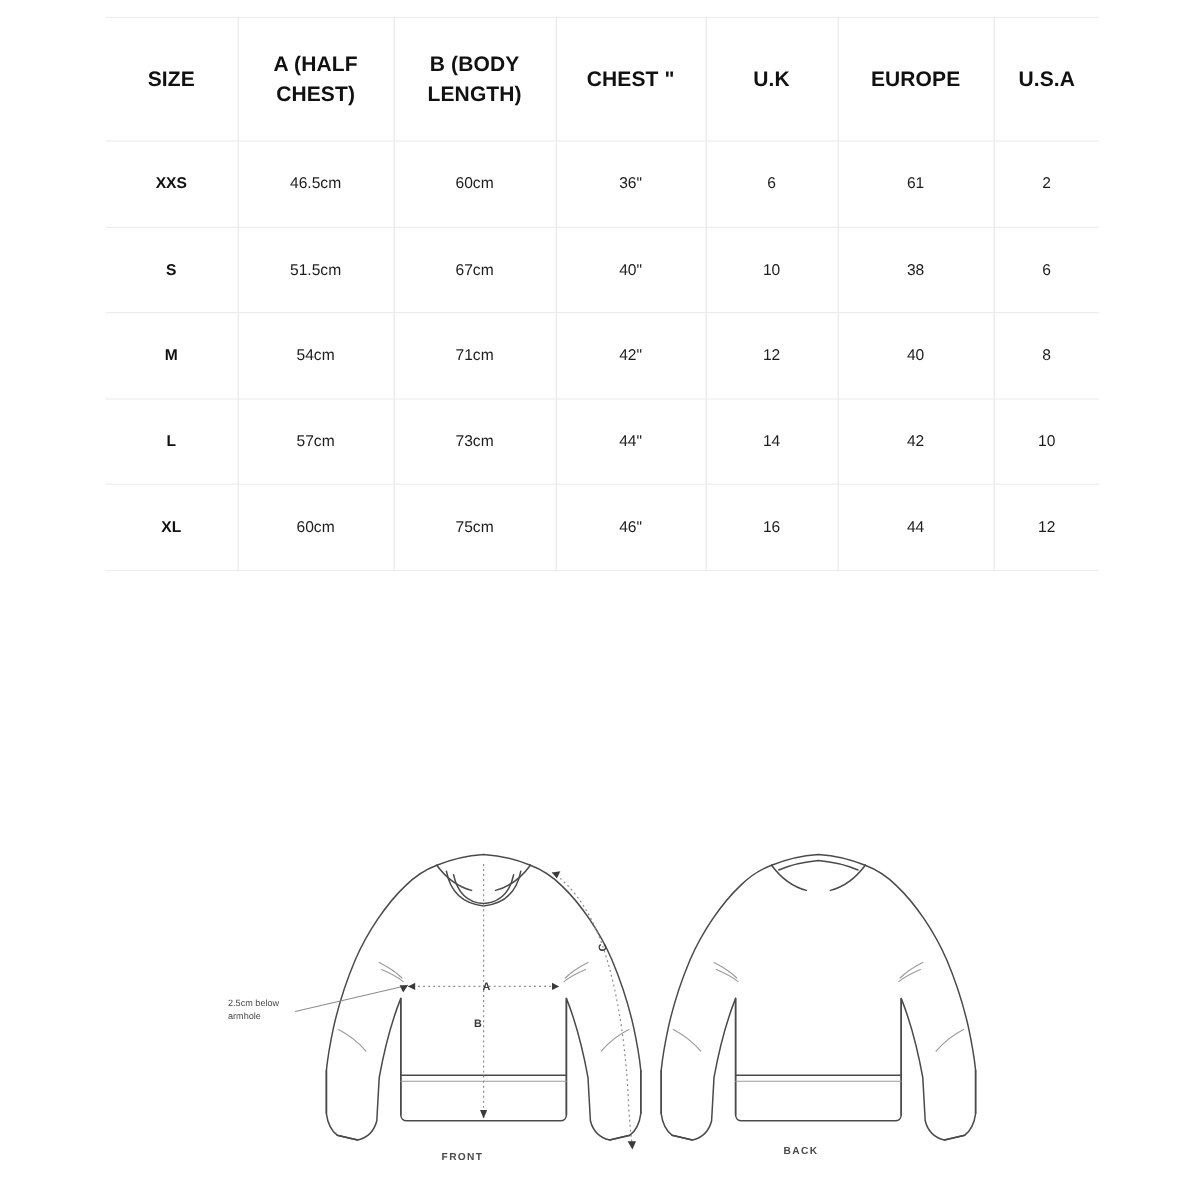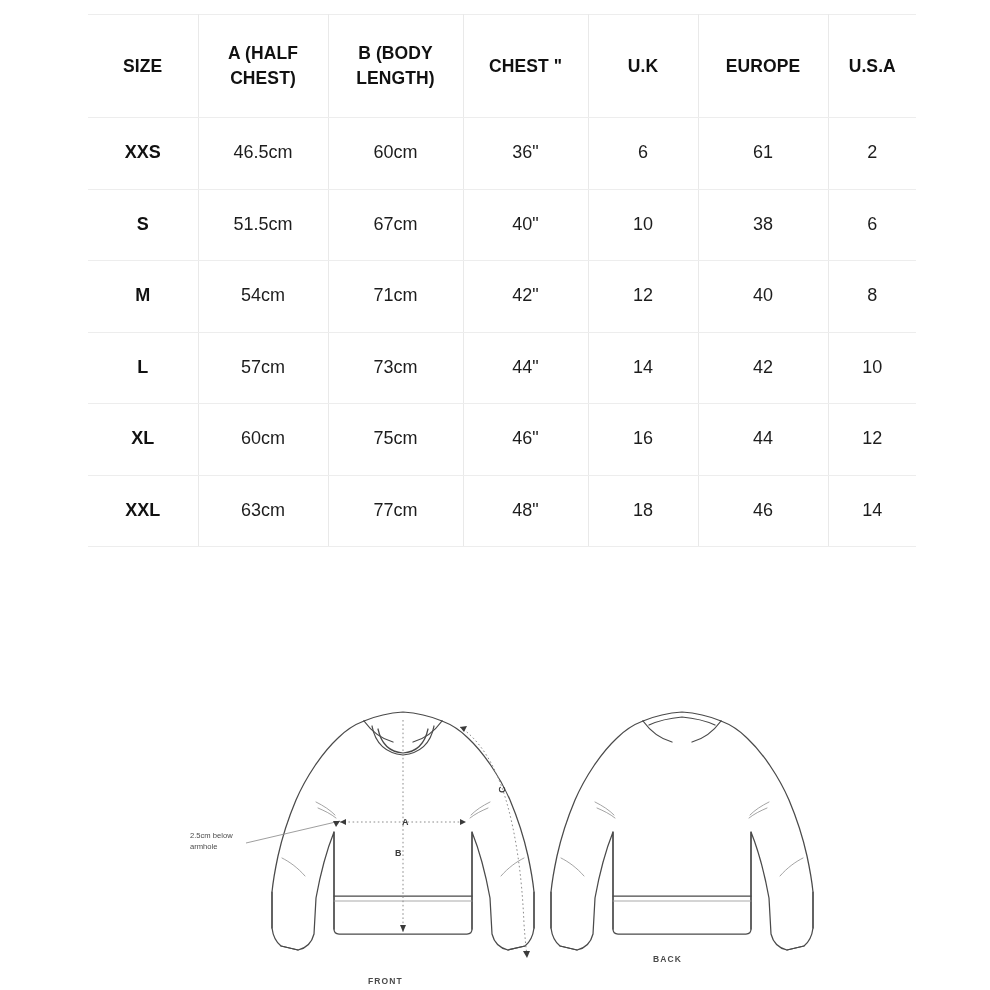--- a/index.html
+++ b/index.html
@@ -52,21 +52,21 @@
   table.size-table thead th {
     border-top: 1px solid #ededed;
     height: 102px;
     font-size: 17.5px;
     font-weight: 700;
     color: #111111;
     letter-spacing: 0.1px;
   }
   table.size-table tbody td {
     height: 70.5px;
-    font-size: 18px;
+    font-size: 13px;
     font-weight: 400;
     color: #1d1d1d;
   }
   table.size-table tbody td.size-cell {
     font-weight: 700;
     color: #111111;
   }
   table.size-table tbody tr:last-child td {
     border-bottom: 1px solid #ededed;
   }
@@ -85,21 +85,21 @@
     height: 310px;
   }
   .view-caption {
     position: absolute;
     font-size: 8.5px;
     font-weight: 600;
     letter-spacing: 1.1px;
     color: #4a4a4a;
     white-space: nowrap;
   }
-  .view-caption.front { left: 218px; top: 296px; }
+  .view-caption.front { left: 218px; top: 279px; }
   .view-caption.back  { left: 503px; top: 274px; }
 
   .callout-text {
     position: absolute;
     left: 40px;
     top: 150px;
     width: 100px;
     font-size: 7.6px;
     line-height: 1.45;
     color: #4a4a4a;
@@ -194,29 +194,20 @@
         <td>10</td>
       </tr>
       <tr>
         <td class="size-cell">XL</td>
         <td>60cm</td>
         <td>75cm</td>
         <td>46"</td>
         <td>16</td>
         <td>44</td>
         <td>12</td>
-      </tr>
-      <tr>
-        <td class="size-cell">XXL</td>
-        <td>63cm</td>
-        <td>77cm</td>
-        <td>48"</td>
-        <td>18</td>
-        <td>46</td>
-        <td>14</td>
       </tr>
     </tbody>
   </table>
 </div>
 
 <div class="garment-figure">
 
   <svg viewBox="0 0 720 310" xmlns="http://www.w3.org/2000/svg">
     <g fill="none" stroke="#4a4a4a" stroke-width="1.25" stroke-linejoin="round" stroke-linecap="round">
 

